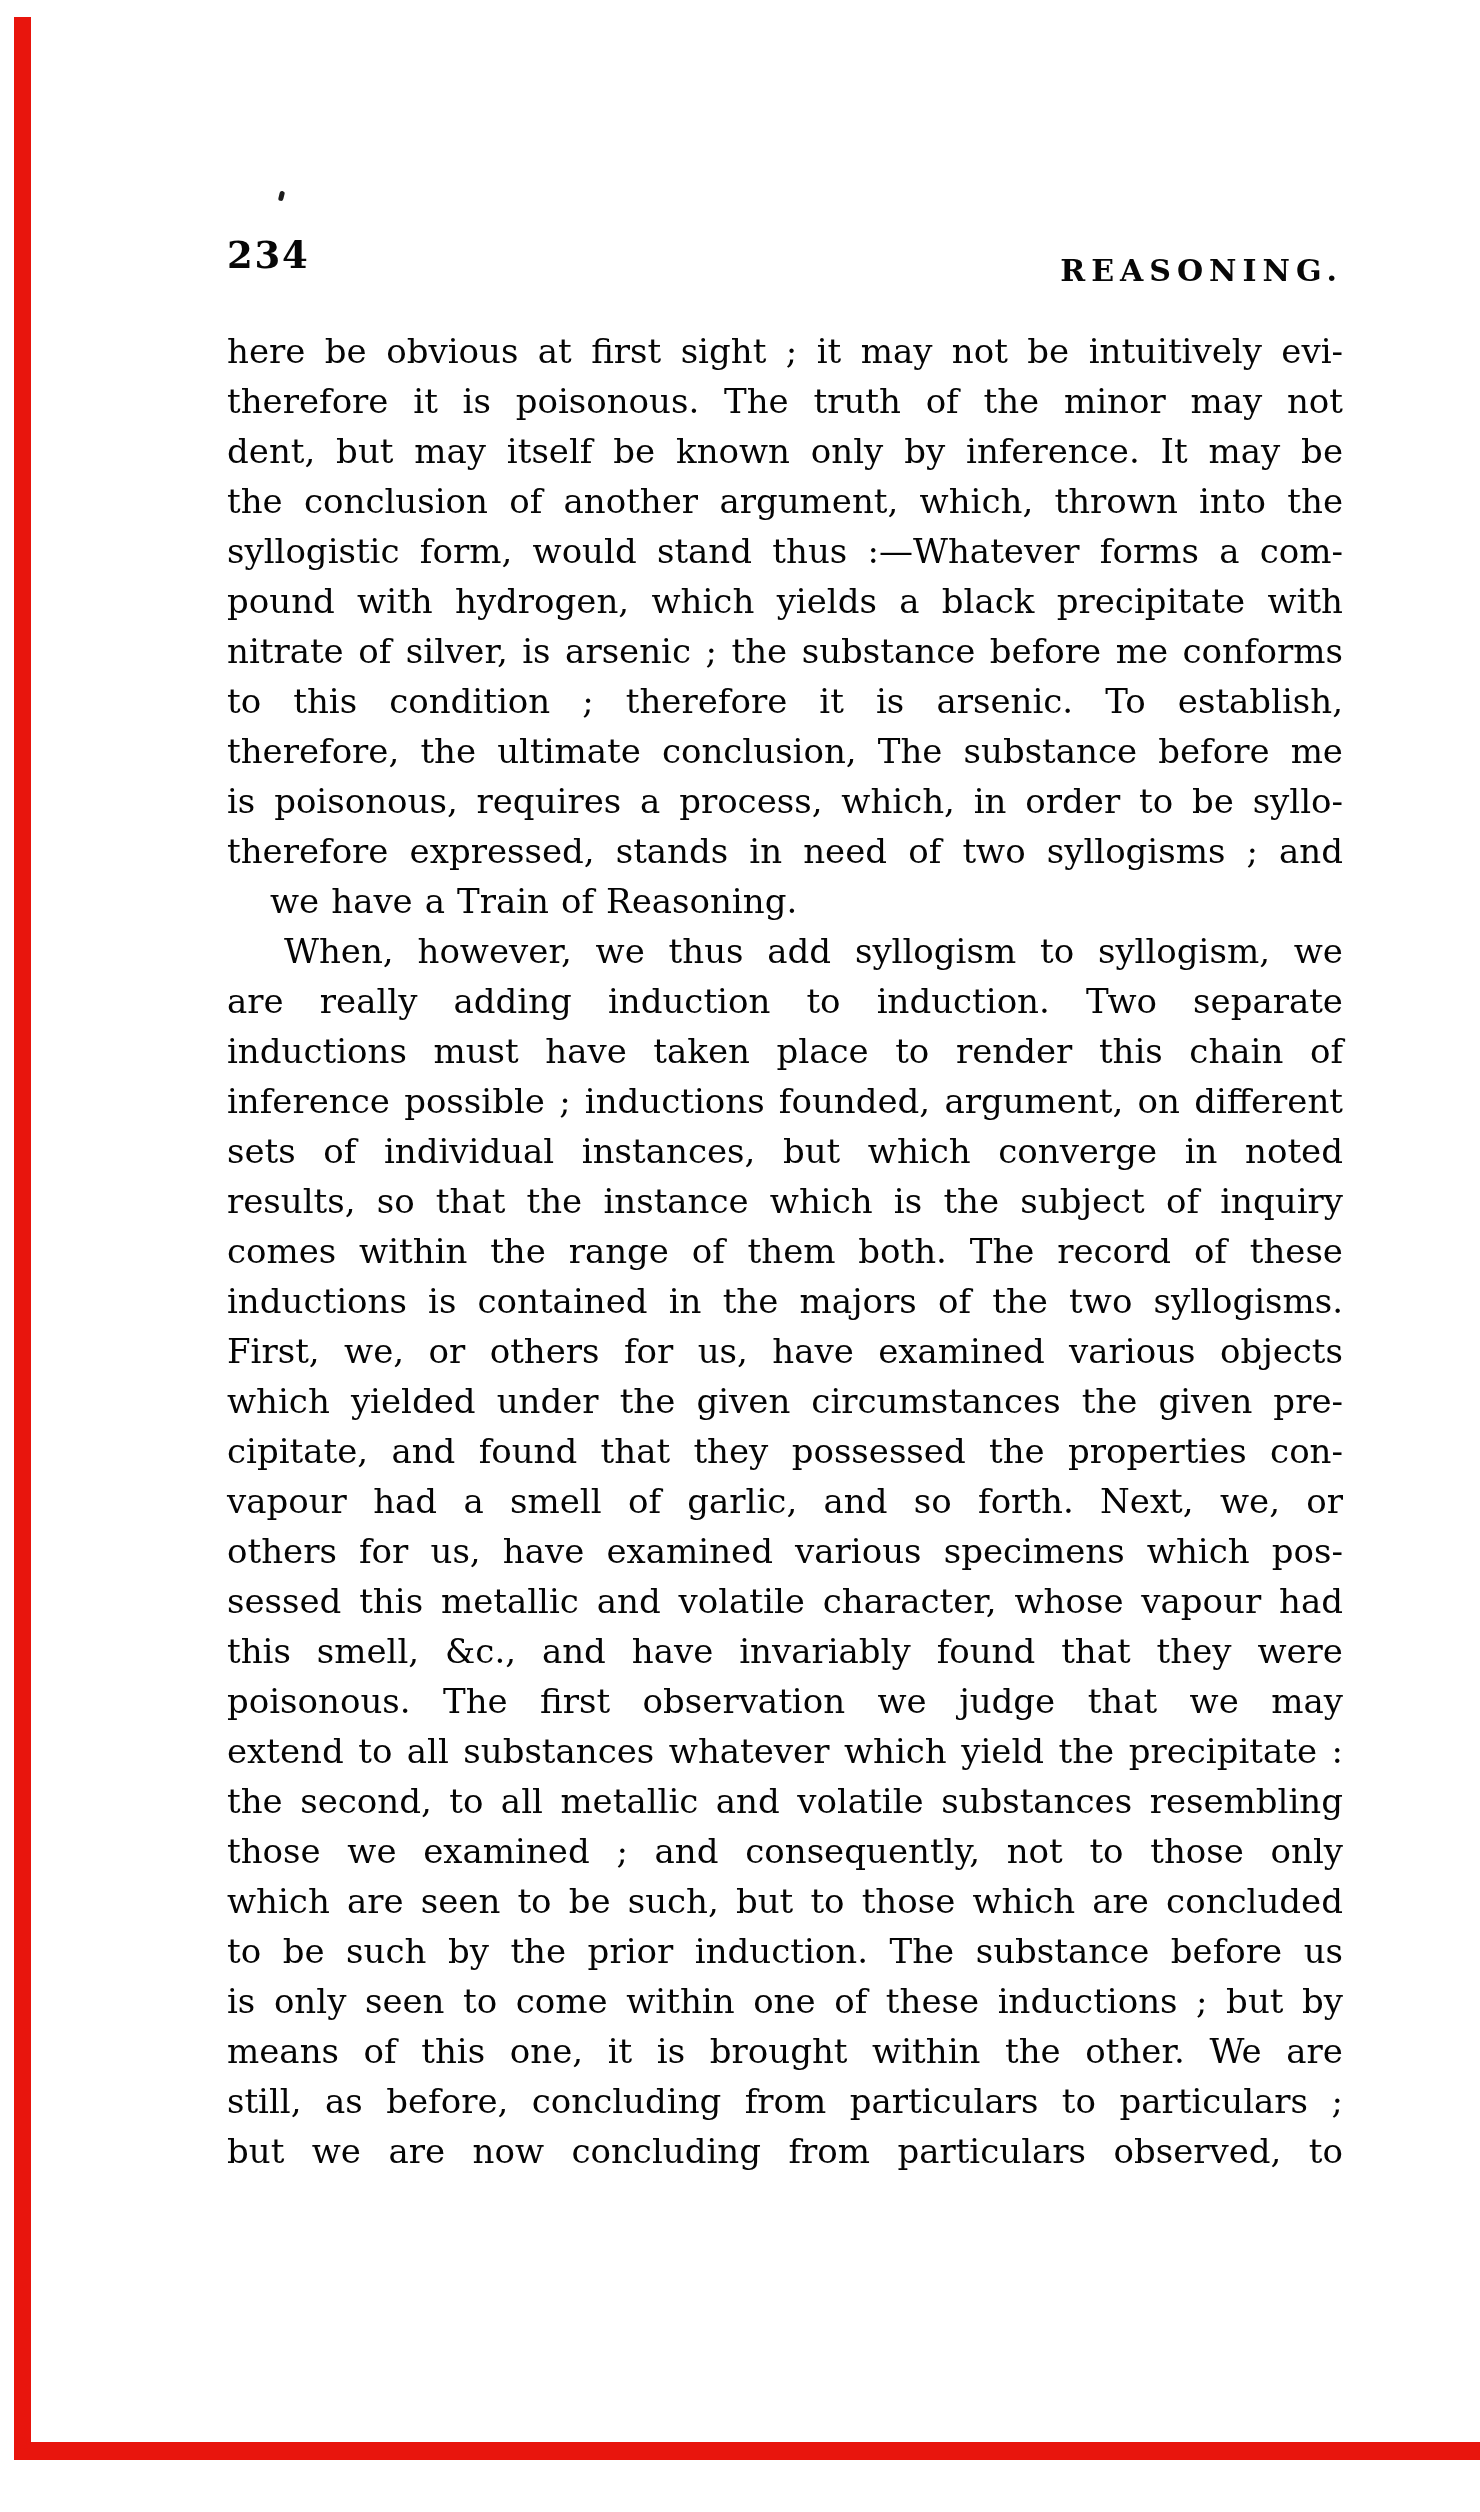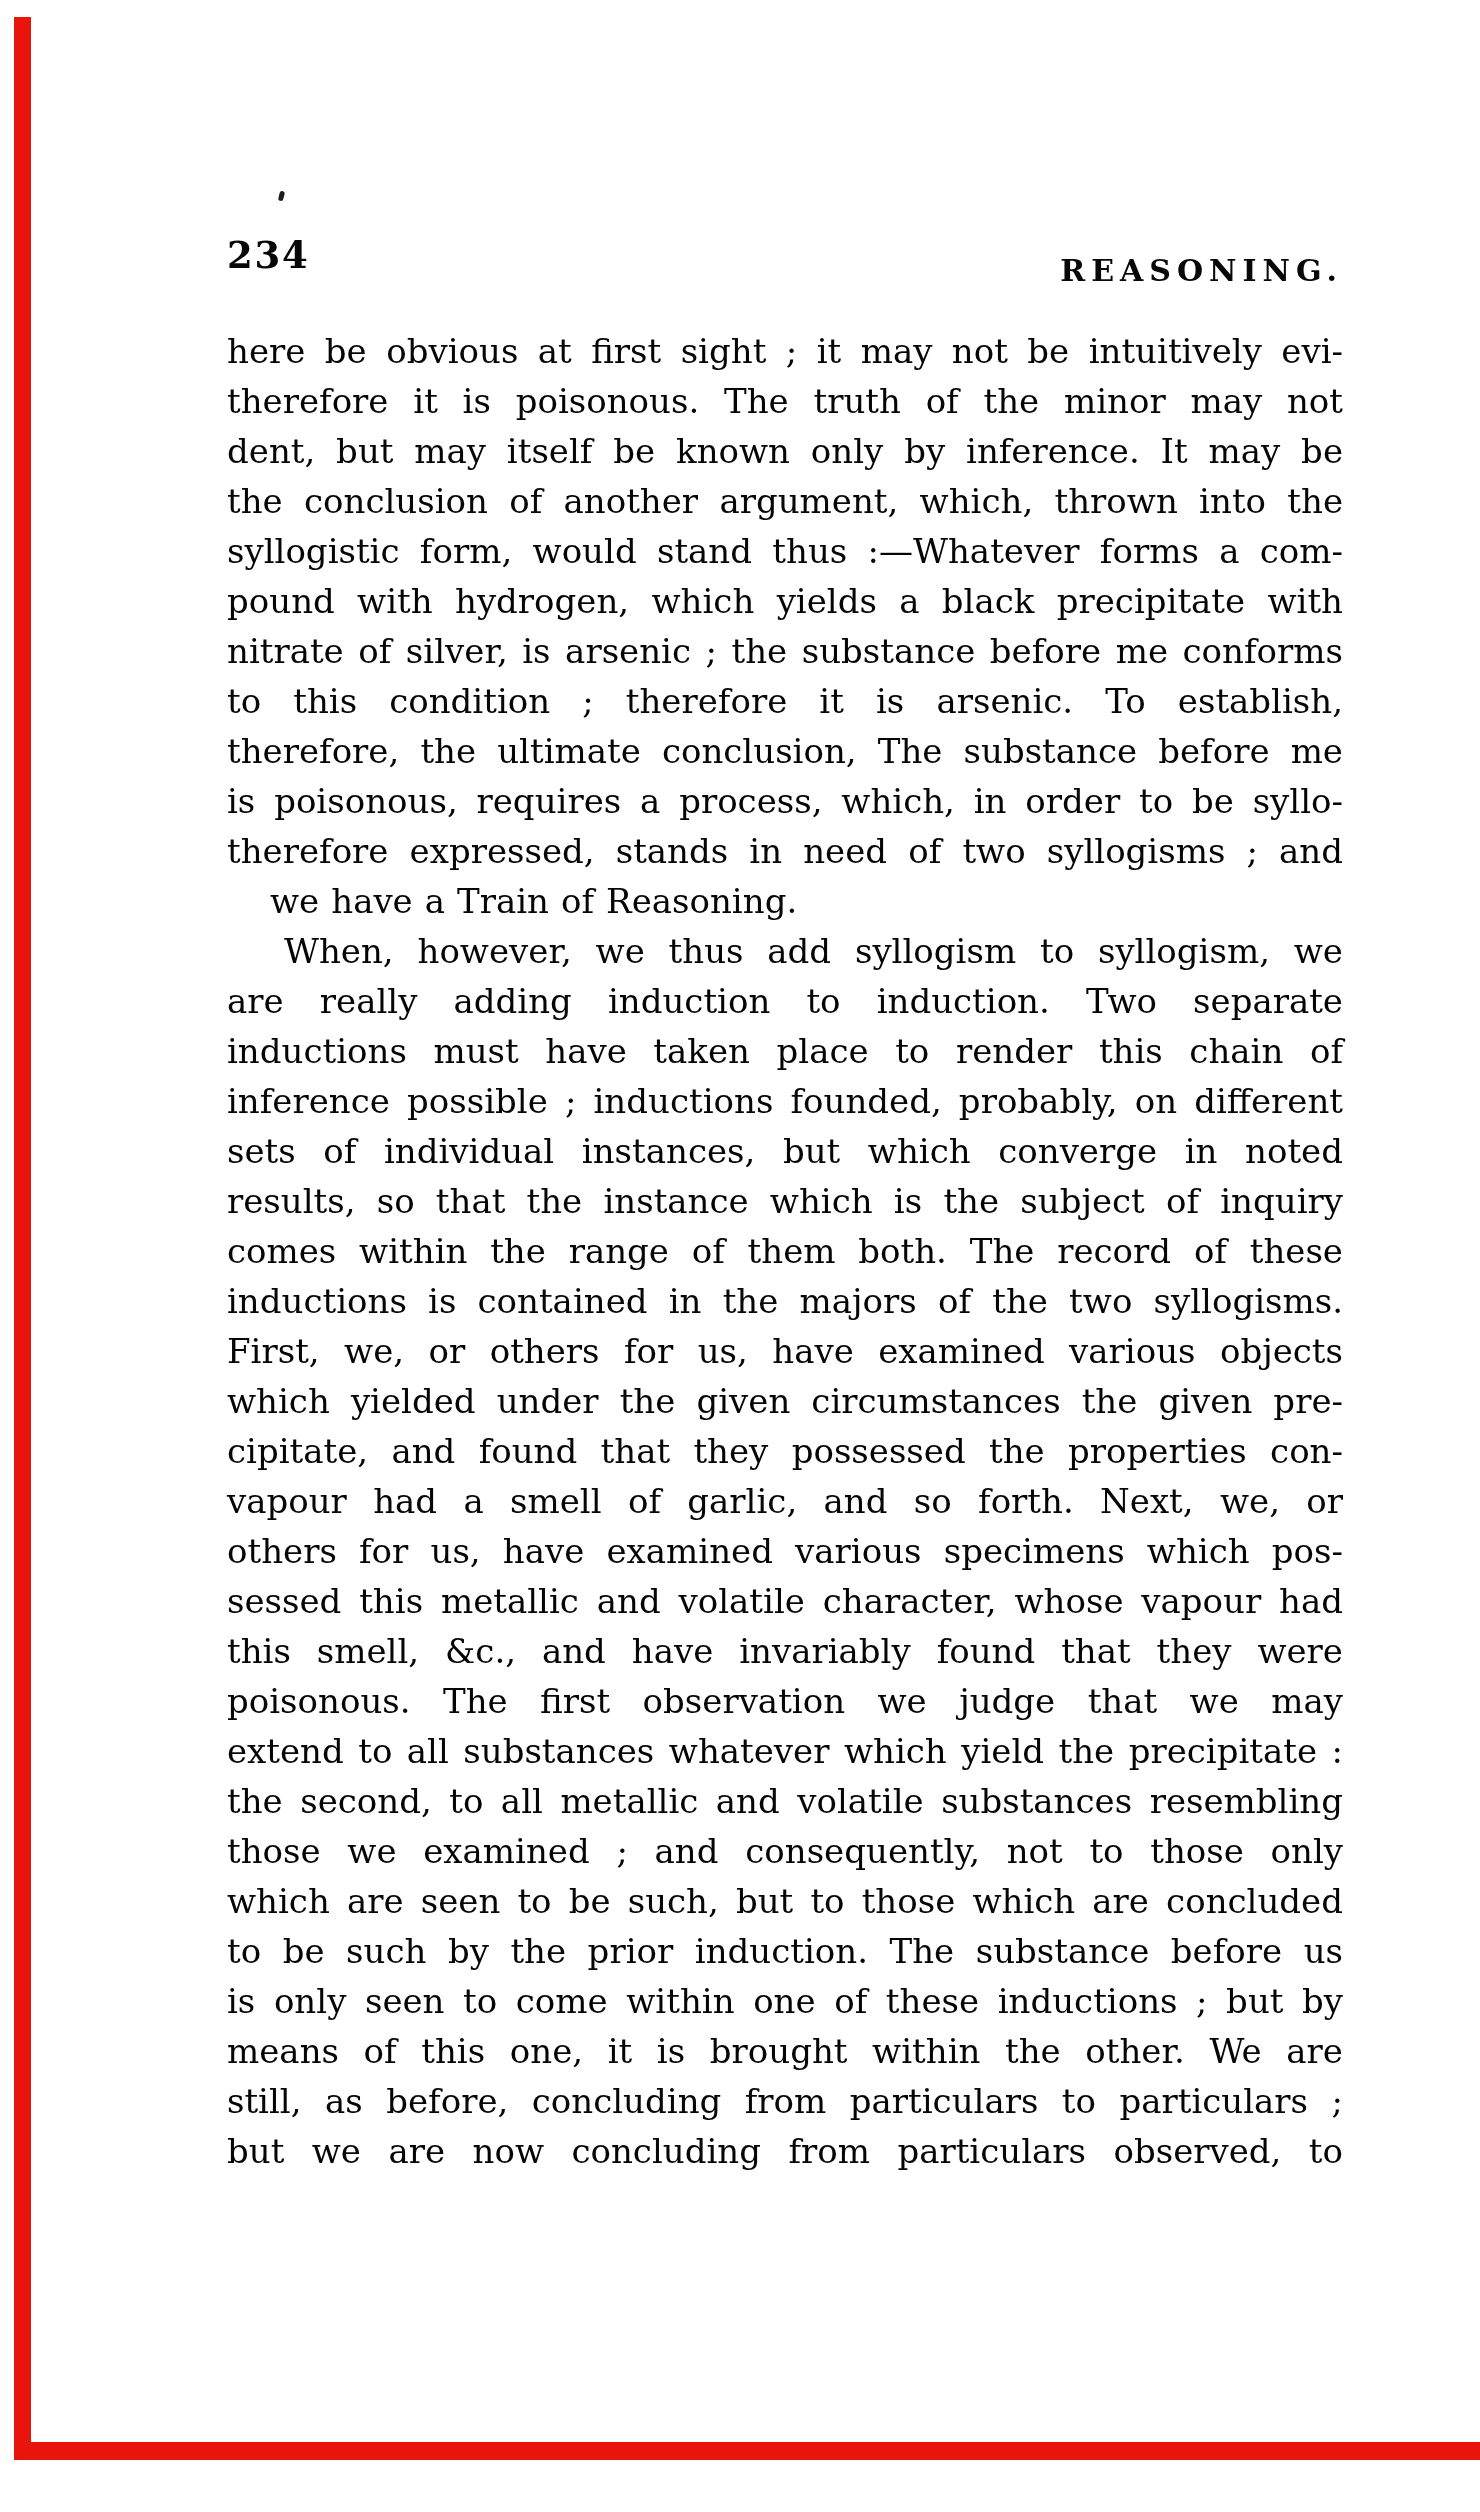--- a/index.html
+++ b/index.html
@@ -113,21 +113,21 @@
       <div class="line">pound with hydrogen, which yields a black precipitate with</div>
       <div class="line">nitrate of silver, is arsenic ; the substance before me conforms</div>
       <div class="line">to this condition ; therefore it is arsenic. To establish,</div>
       <div class="line">therefore, the ultimate conclusion, The substance before me</div>
       <div class="line">is poisonous, requires a process, which, in order to be syllo-</div>
       <div class="line">therefore expressed, stands in need of two syllogisms ; and</div>
       <div class="line no-just">we have a Train of Reasoning.</div>
       <div class="line indent">When, however, we thus add syllogism to syllogism, we</div>
       <div class="line">are really adding induction to induction. Two separate</div>
       <div class="line">inductions must have taken place to render this chain of</div>
-      <div class="line">inference possible ; inductions founded, probably, on different</div>
+      <div class="line">inference possible ; inductions founded, argument, on different</div>
       <div class="line">sets of individual instances, but which converge in noted</div>
       <div class="line">results, so that the instance which is the subject of inquiry</div>
       <div class="line">comes within the range of them both. The record of these</div>
       <div class="line">inductions is contained in the majors of the two syllogisms.</div>
       <div class="line">First, we, or others for us, have examined various objects</div>
       <div class="line">which yielded under the given circumstances the given pre-</div>
       <div class="line">cipitate, and found that they possessed the properties con-</div>
       <div class="line">vapour had a smell of garlic, and so forth. Next, we, or</div>
       <div class="line">others for us, have examined various specimens which pos-</div>
       <div class="line">sessed this metallic and volatile character, whose vapour had</div>

